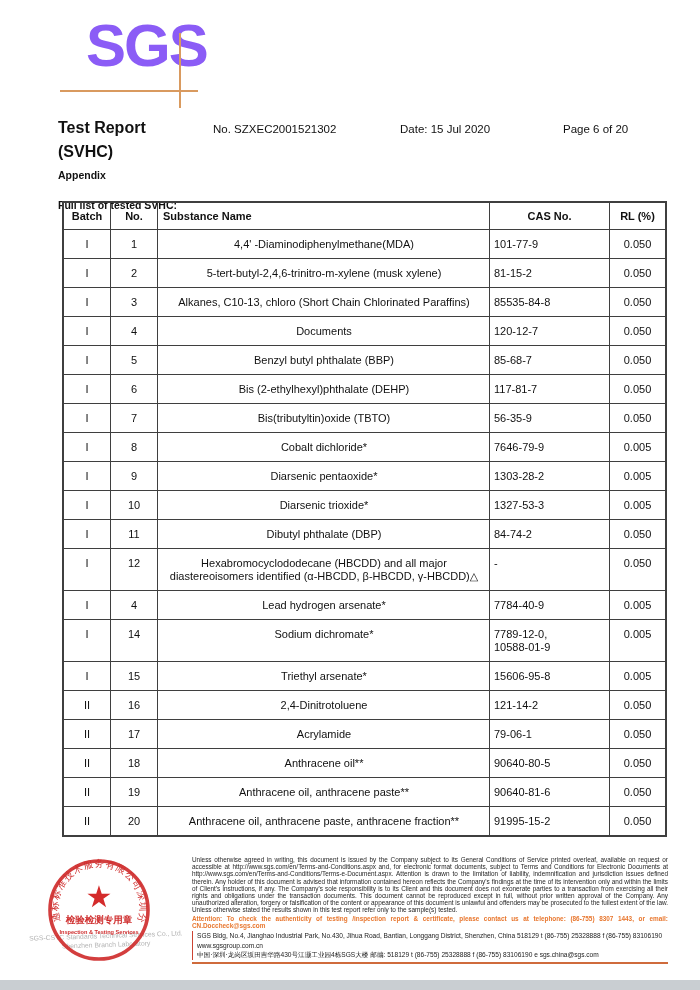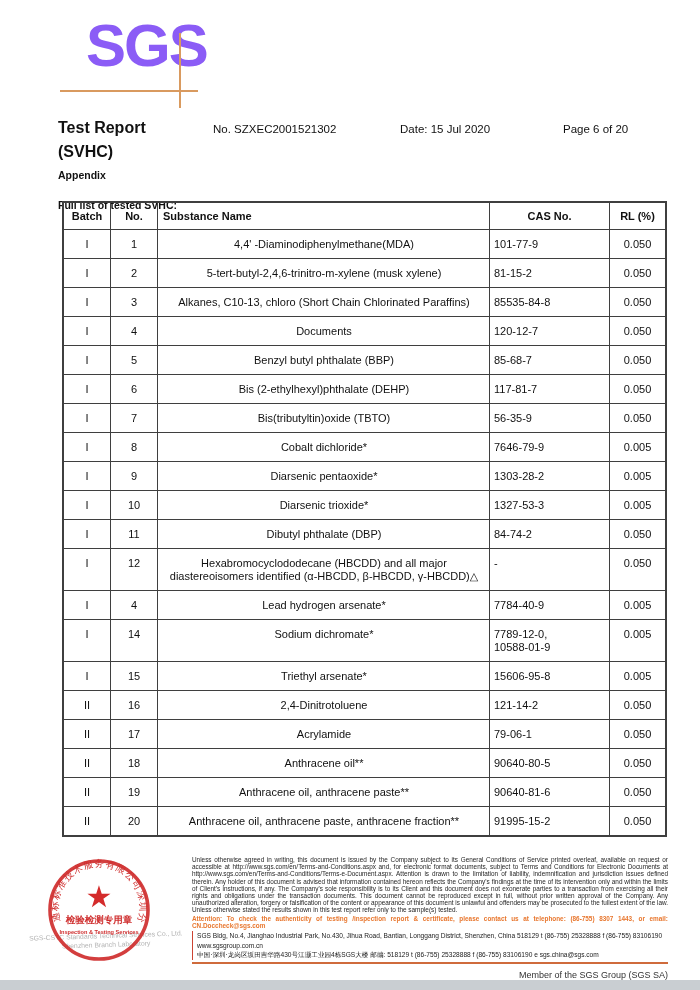--- a/index.html
+++ b/index.html
@@ -247,18 +247,17 @@
       </svg>
     </div>
     <div class="footer-right">
       <div class="legal">Unless otherwise agreed in writing, this document is issued by the Company subject to its General Conditions of Service printed overleaf, available on request or accessible at http://www.sgs.com/en/Terms-and-Conditions.aspx and, for electronic format documents, subject to Terms and Conditions for Electronic Documents at http://www.sgs.com/en/Terms-and-Conditions/Terms-e-Document.aspx. Attention is drawn to the limitation of liability, indemnification and jurisdiction issues defined therein. Any holder of this document is advised that information contained hereon reflects the Company's findings at the time of its intervention only and within the limits of Client's instructions, if any. The Company's sole responsibility is to its Client and this document does not exonerate parties to a transaction from exercising all their rights and obligations under the transaction documents. This document cannot be reproduced except in full, without prior written approval of the Company. Any unauthorized alteration, forgery or falsification of the content or appearance of this document is unlawful and offenders may be prosecuted to the fullest extent of the law. Unless otherwise stated the results shown in this test report refer only to the sample(s) tested.</div>
       <div class="attention">Attention: To check the authenticity of testing /inspection report &amp; certificate, please contact us at telephone: (86-755) 8307 1443, or email: CN.Doccheck@sgs.com</div>
       <div class="address-block">
         <div>SGS Bldg, No.4, Jianghao Industrial Park, No.430, Jihua Road, Bantian, Longgang District, Shenzhen, China 518129    t (86-755) 25328888    f (86-755) 83106190    www.sgsgroup.com.cn</div>
         <div>中国·深圳·龙岗区坂田吉华路430号江灏工业园4栋SGS大楼    邮编: 518129    t (86-755) 25328888    f (86-755) 83106190    e sgs.china@sgs.com</div>
       </div>
       <div class="footer-rule"></div>
-      <div class="member">Member of the SGS Group (SGS SA)</div>
     </div>
   </div>
 
   <div class="bottom-band"></div>
 </div>
 
 </body></html>

